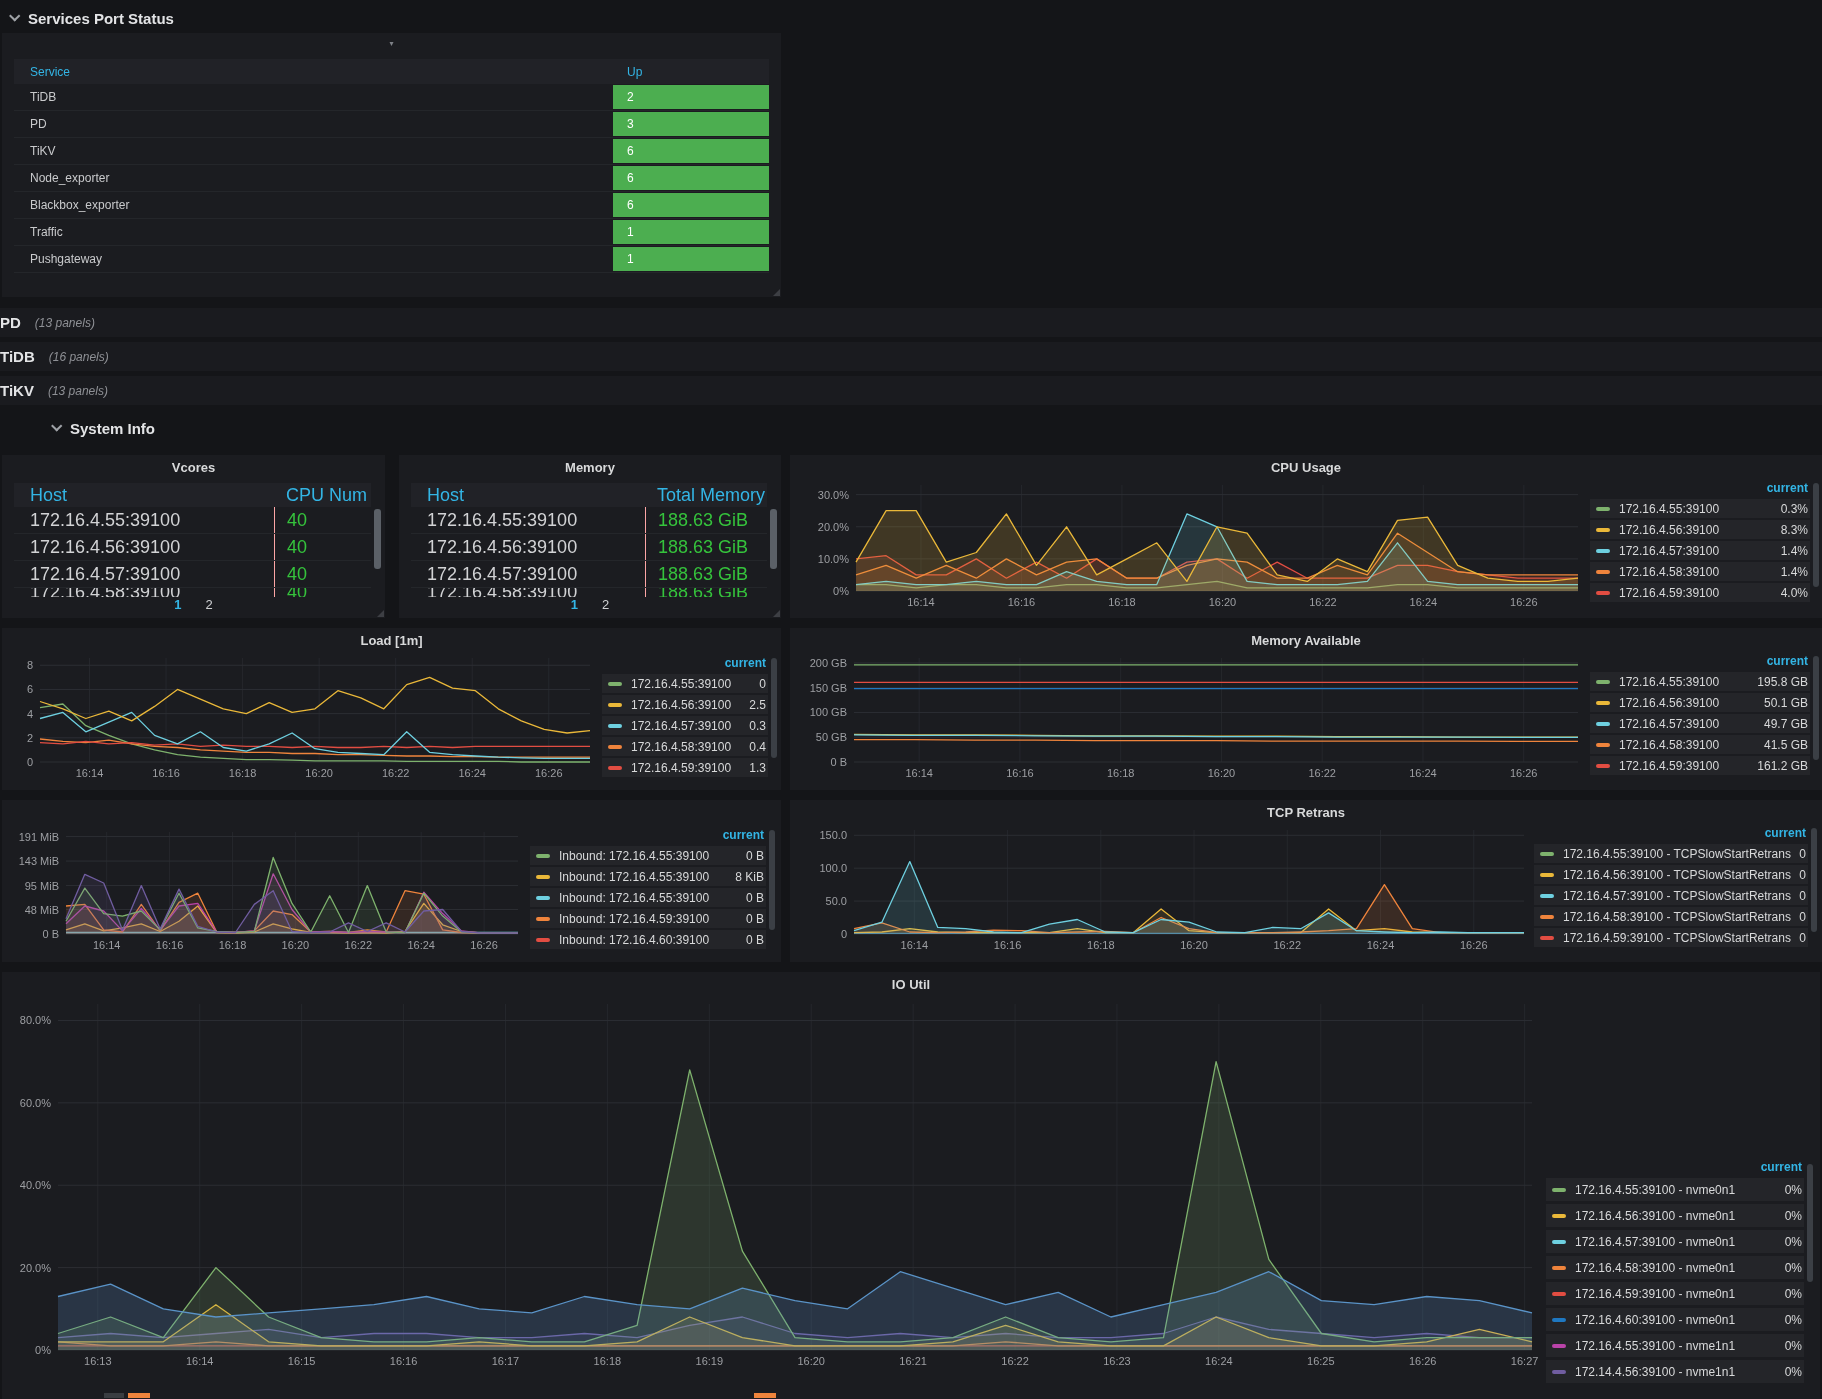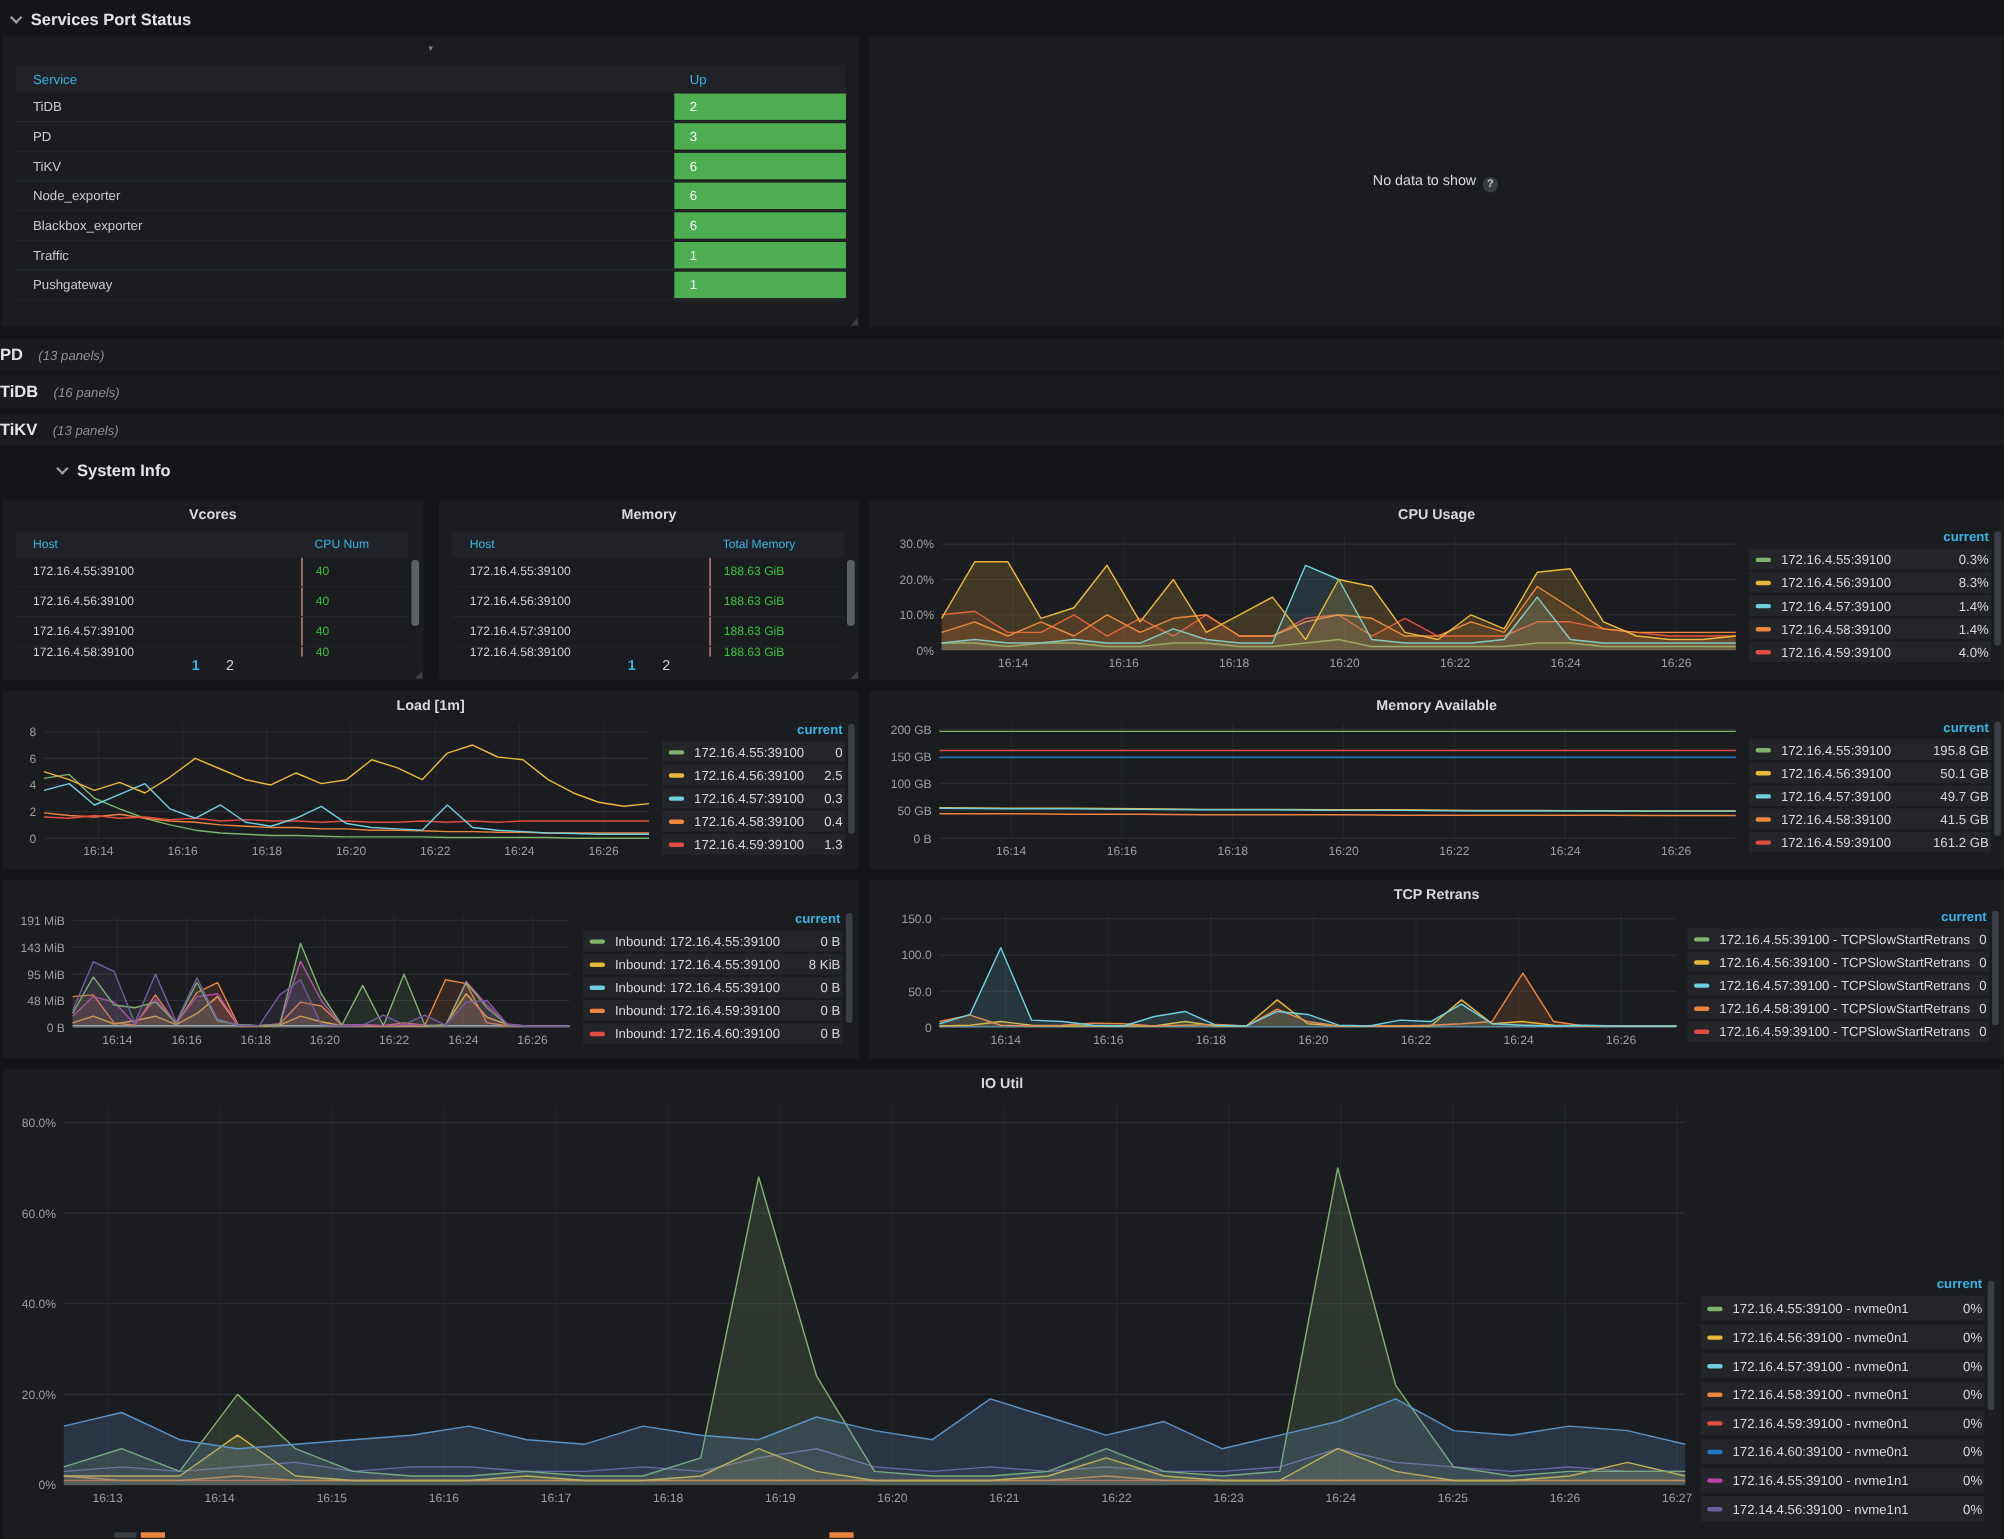--- a/index.html
+++ b/index.html
@@ -33,21 +33,21 @@
   .svc-row { display:flex; height:27px; align-items:stretch; border-bottom:1px solid #24262a; }
   .svc-row .c1 { flex:1; padding-left:16px; display:flex; align-items:center; color:#c9cacc; }
   .svc-row .c2 { width:156px; margin:1px 0; display:flex; align-items:center; padding-left:14px; color:#fff; }
 
   
   .nodata { position:absolute; left:0; right:0; top:50%; margin-top:-9px; text-align:center; font-size:13px; color:#d8d9da; }
   .help-icon { display:inline-block; width:14px; height:14px; margin-left:6px; border-radius:50%;
     background:#3a3d41; color:#c7c9cc; font-size:10px; font-weight:bold; line-height:14px; text-align:center; vertical-align:-2px; cursor:pointer; }
 
   
-  .hosts-table { position:absolute; left:12px; right:14px; top:28px; font-size:11px; }
+  .hosts-table { position:absolute; left:12px; right:14px; top:28px; font-size:18px; }
   .ht-hrow { display:flex; height:24px; background:#212227; align-items:center; }
   .ht-hrow .h1 { flex:1; padding-left:16px; color:#33b5e5; }
   .ht-hrow .h2 { color:#33b5e5; padding-left:12px; }
   .ht-row { display:flex; height:27px; border-bottom:1px solid #24262a; }
   .ht-row .c1 { flex:1; padding-left:16px; display:flex; align-items:center; color:#d2d3d5; }
   .ht-row .c2 { padding-left:12px; border-left:1px solid #fca5a5; display:flex; align-items:center; }
   .ht-row.partial { height:9px; overflow:hidden; border-bottom:none; }
   .green-val { color:#35c33c; }
   .pager { position:absolute; left:0; right:0; bottom:6px; text-align:center; font-size:13px; }
   .pager .page { margin:0 12px; color:#cfd1d3; cursor:pointer; }
@@ -127,25 +127,20 @@
           <div class="c2" style="background: rgb(76, 174, 80);">1</div>
         </div>
         <div class="svc-row">
           <div class="c1">Pushgateway</div>
           <div class="c2" style="background: rgb(76, 174, 80);">1</div>
         </div>
       </div>
     <div class="corner"></div>
   </div>
 
-  <div class="panel" id="panel-nodata">
-    <div class="nodata">
-      <span>No data to show</span><span class="help-icon">?</span>
-    </div>
-  </div>
 
   <div class="strip" id="strip-pd">
     <span class="chev closed"></span>
     <span class="row-title">PD</span>
     <span class="row-note">(13 panels)</span>
   </div>
   <div class="strip" id="strip-tidb">
     <span class="chev closed"></span>
     <span class="row-title">TiDB</span>
     <span class="row-note">(16 panels)</span>

